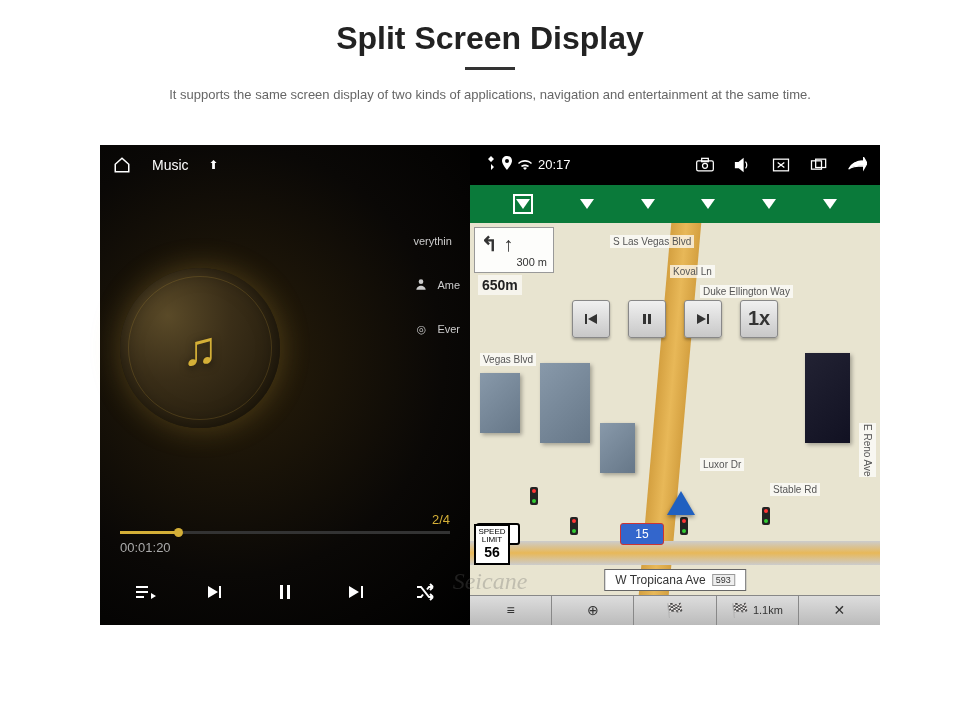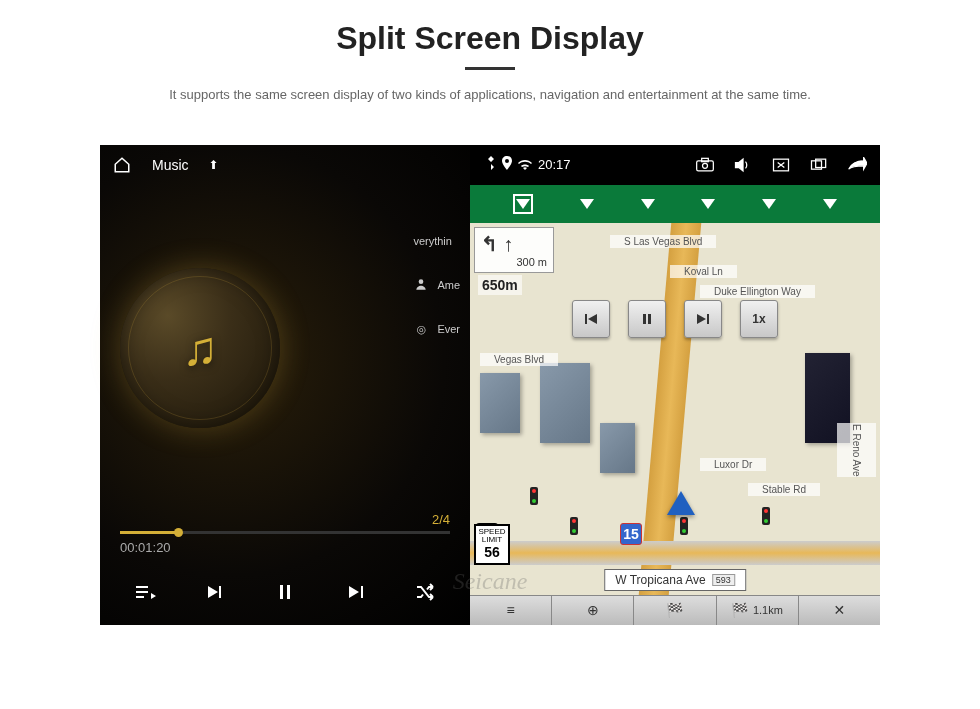--- a/index.html
+++ b/index.html
@@ -249,21 +249,21 @@
   right: 0;
   height: 20px;
   background: #ddc;
 }
 .road-h.r1 { bottom: 30px; height: 24px; background: linear-gradient(180deg, #ccc 0%, #e8b858 50%, #ccc 100%); }
 .street-label {
   position: absolute;
   font-size: 10px;
   color: #555;
   background: rgba(255,255,255,0.7);
-  padding: 1px 14px;
+  padding: 1px 3px;
 }
 .turn-widget {
   position: absolute;
   top: 42px;
   left: 4px;
   background: rgba(255,255,255,0.9);
   border: 1px solid #999;
   padding: 4px 6px;
   font-size: 11px;
   color: #333;
@@ -291,27 +291,27 @@
   background: #fff;
   border: 2px solid #000;
   text-align: center;
   font-size: 8px;
   line-height: 1.1;
   padding: 2px 0;
 }
 .speed-limit .num { font-size: 14px; font-weight: bold; }
 .shield {
   position: absolute;
-  width: 22px;
+  width: 44px;
   height: 22px;
   background: #fff;
   border: 1px solid #333;
   border-radius: 3px;
-  font-size: 14px;
-  font-weight: bold;
+  font-size: 12px;
+  font-weight: normal;
   display: flex;
   align-items: center;
   justify-content: center;
 }
 .nav-controls {
   position: absolute;
   top: 115px;
   left: 50%;
   transform: translateX(-50%);
   display: flex;
@@ -319,21 +319,21 @@
 }
 .nav-btn {
   width: 38px;
   height: 38px;
   background: linear-gradient(180deg, #f0f0f0 0%, #c8c8c8 100%);
   border: 1px solid #888;
   border-radius: 3px;
   display: flex;
   align-items: center;
   justify-content: center;
-  font-size: 12px;
+  font-size: 20px;
   font-weight: bold;
   color: #333;
   cursor: pointer;
   box-shadow: 0 2px 3px rgba(0,0,0,0.3);
 }
 .nav-btn svg { width: 14px; height: 14px; fill: #333; }
 .pos-arrow {
   position: absolute;
   bottom: 80px;
   left: 48%;

